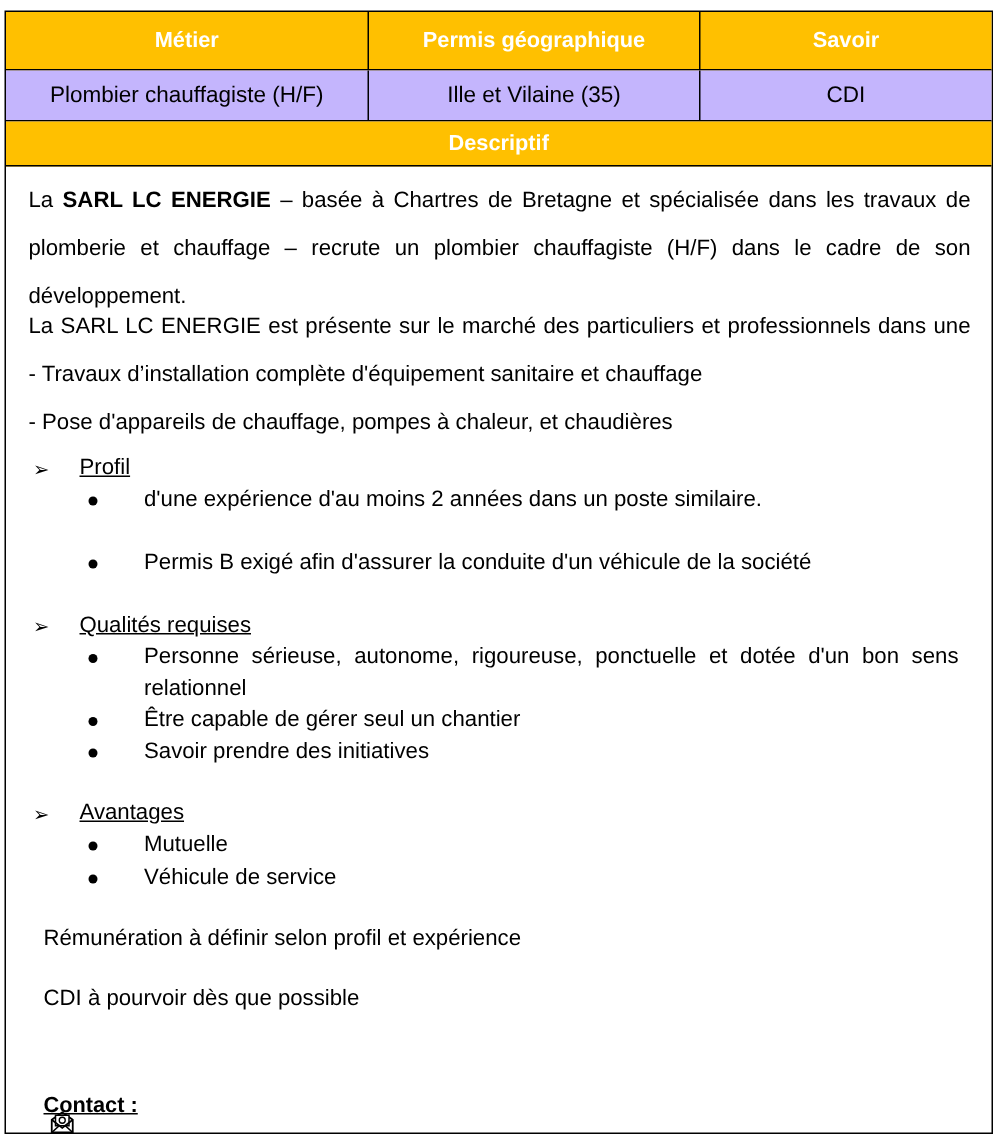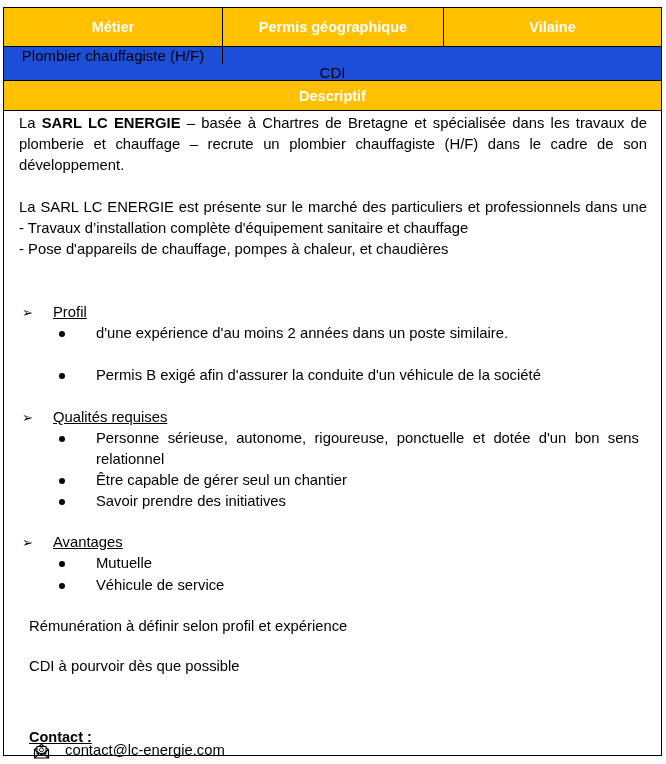--- a/index.html
+++ b/index.html
@@ -7,34 +7,34 @@
       width: 666px; height: 764px; position: relative; overflow: hidden;
       font-family: "Liberation Sans", "DejaVu Sans", sans-serif;
       color: #000; font-size: 14.5px;
     }
     .sheet {
       position: absolute; left: 3px; top: 7px; width: 659px; height: 749px;
       border: 1px solid #000; box-sizing: border-box;
     }
     .row { position: absolute; left: 0; right: 0; box-sizing: border-box; display: flex; }
     .hdr-row { top: 0; height: 39px; background: var(--accent); border-bottom: 1px solid #000; }
-    .val-row { top: 39px; height: 34px; background: #1d4ed8; border-bottom: 1px solid #000; flex-direction: column; }
+    .val-row { top: 39px; height: 34px; background: #c4b5fd; border-bottom: 1px solid #000; }
     .desc-row { top: 73px; height: 30px; background: var(--accent); border-bottom: 1px solid #000;
       justify-content: center; align-items: center; text-align: right; }
     .cell { display: flex; align-items: center; justify-content: center; box-sizing: border-box; }
-    .c1 { width: 219px; border-right: 1px solid #000; }
+    .c1 { width: 242px; border-right: 1px solid #000; }
     .c2 { width: 221px; border-right: 1px solid #000; }
     .c3 { flex: 1; }
     .hdr-cell { color: #fff; font-weight: bold; font-size: 14.5px; }
     .val-cell { font-size: 15px; }
     .desc-title { color: #fff; font-weight: bold; font-size: 14.5px; }
 
     .body { position: absolute; left: 0; right: 0; top: 103px; bottom: 0; }
     .p { position: absolute; left: 15px; width: 628px; line-height: 21px; font-size: 14.8px; text-align: justify; }
-    .p .line { display: block; }
+    .p .line { display: block; margin-top: 11px; }
     .justify-line { text-align: justify; text-align-last: justify; }
     b.brand { font-weight: bold; }
 
     .section-head { position: absolute; left: 18px; height: 21px; line-height: 21px; font-size: 14.8px; }
     .arrow { position: absolute; left: 0; top: 0; font-size: 13px; }
     .section-title { position: absolute; left: 31px; top: 0; text-decoration: underline; white-space: nowrap; }
 
     .bullet { position: absolute; left: 55px; width: 580px; font-size: 14.8px; line-height: 21px; }
     .bullet .dot { position: absolute; left: 0; top: 8px; width: 6px; height: 6px; background: #000; border-radius: 50%; }
     .bullet .txt { position: absolute; left: 37px; right: 0; top: 0; }
@@ -45,25 +45,26 @@
     .mail-icon { width: 17px; height: 16px; margin-right: 15px; }
   </style>
 </head>
 <body>
 
 <div class="sheet" style="--accent:#FFC000;">
 
   <div class="row hdr-row">
     <div class="cell c1 hdr-cell">Métier</div>
     <div class="cell c2 hdr-cell">Permis géographique</div>
-    <div class="cell c3 hdr-cell">Vilaine</div>
+    <div class="cell c3 hdr-cell">Savoir</div>
   </div>
 
   <div class="row val-row">
     <div class="cell c1 val-cell">Plombier chauffagiste (H/F)</div>
+    <div class="cell c2 val-cell">Ille et Vilaine (35)</div>
     <div class="cell c3 val-cell">CDI</div>
   </div>
 
   <div class="row desc-row">
     <span class="desc-title">Descriptif</span>
   </div>
 
   <div class="body">
 
     <div class="p" style="top:2px;">
@@ -130,16 +131,15 @@
     <div class="plain" style="top:545px;">CDI à pourvoir dès que possible</div>
 
     <div class="contact-label" style="top:616px;">Contact :</div>
     <div class="contact-line" style="top:629px;">
       <svg class="mail-icon" viewBox="0 0 17 16">
         <path d="M1.5 6.5 L8.5 1.5 L15.5 6.5 L15.5 15 L1.5 15 Z" fill="none" stroke="#000" stroke-width="1.2"></path>
         <rect x="4" y="3.5" width="9" height="7" fill="#fff" stroke="#000" stroke-width="1"></rect>
         <circle cx="8.5" cy="6.8" r="2" fill="none" stroke="#000" stroke-width="0.9"></circle>
         <path d="M1.5 15 L7 10 M15.5 15 L10 10 M1.5 6.5 L8.5 12 L15.5 6.5" fill="none" stroke="#000" stroke-width="1.1"></path>
       </svg>
-      <a style="color:#000;text-decoration:none;">contact@lc-energie.com</a>
     </div>
   </div>
 </div>
 
 </body></html>

